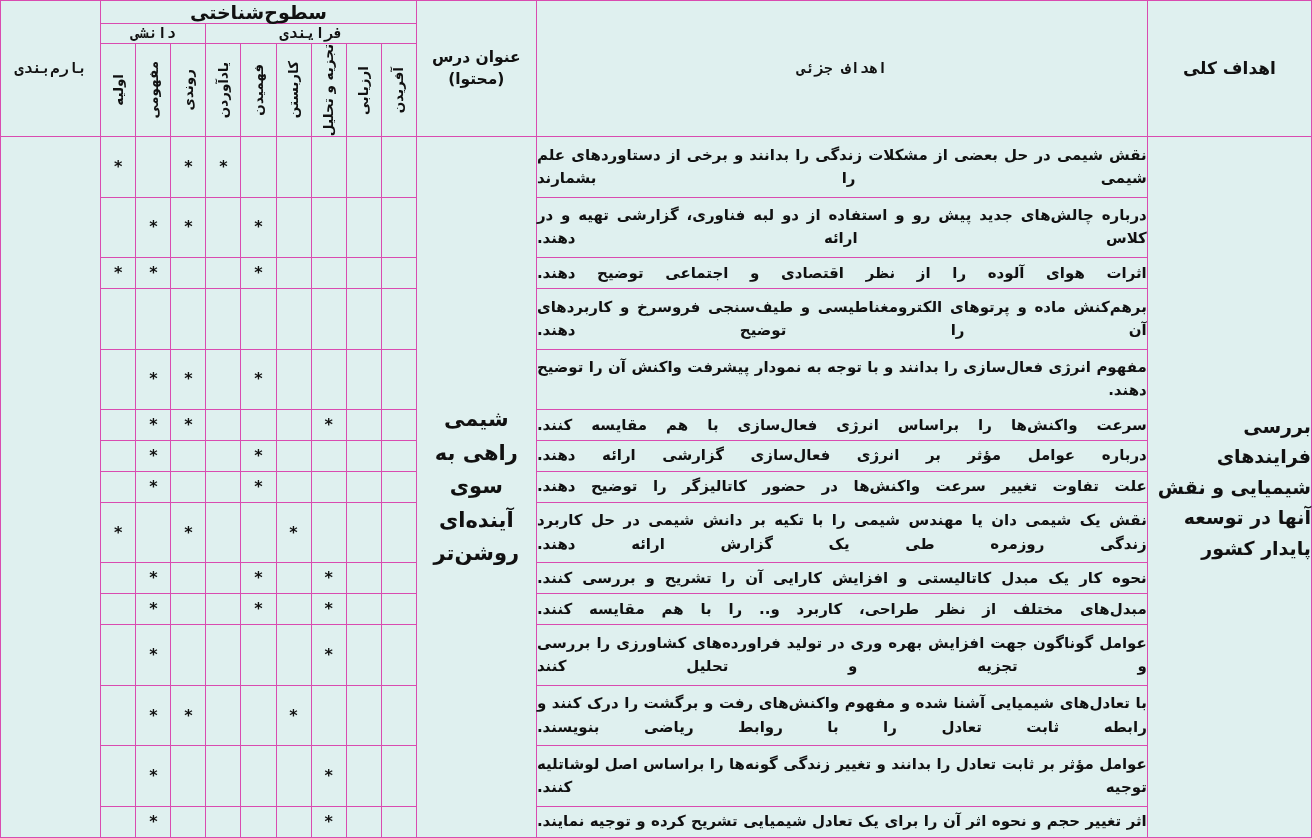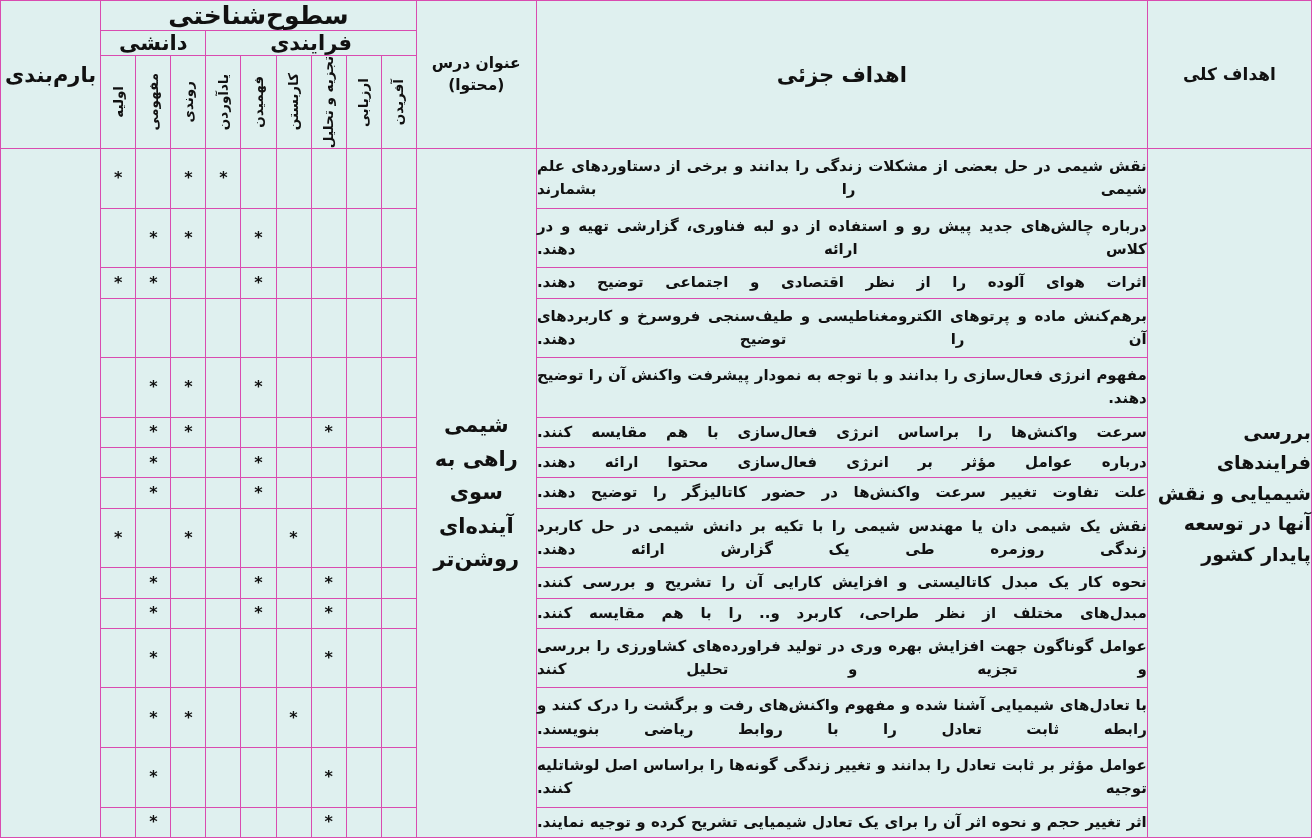--- a/index.html
+++ b/index.html
@@ -31,22 +31,22 @@
     color:#111111;
     background:#dff0ef;
   }
   
   thead th{
     background:#fbd5e8;
     text-align:center;
     font-weight:bold;
     color:#000;
   }
-  th.h-big{font-size:25px;letter-spacing:.3px;}
-  th.h-mid{font-size:21px;}
+  th.h-big{font-size:19px;letter-spacing:.3px;}
+  th.h-mid{font-size:15px;font-family:Liberation Mono, monospace;}
   th.h-side{font-size:17px;line-height:1.35;}
   th.h-vert{
     font-size:13.5px;
     line-height:1.1;
     white-space:nowrap;
   }
   th.h-vert .vt{
     display:block;
     writing-mode:vertical-rl;
     transform:rotate(180deg);
@@ -226,21 +226,21 @@
           <td class="mark"></td>
           <td class="mark"><span>*</span></td>
           <td class="mark"></td>
           <td class="mark"></td>
           <td class="mark"></td>
           <td class="mark"><span>*</span></td>
           <td class="mark"><span>*</span></td>
           <td class="mark"></td>
         </tr>
         <tr>
-          <td class="obj">درباره عوامل مؤثر بر انرژی فعال‌سازی محتوا ارائه دهند.</td>
+          <td class="obj">درباره عوامل مؤثر بر انرژی فعال‌سازی گزارشی ارائه دهند.</td>
           <td class="mark"></td>
           <td class="mark"></td>
           <td class="mark"></td>
           <td class="mark"></td>
           <td class="mark"><span>*</span></td>
           <td class="mark"></td>
           <td class="mark"></td>
           <td class="mark"><span>*</span></td>
           <td class="mark"></td>
         </tr>

